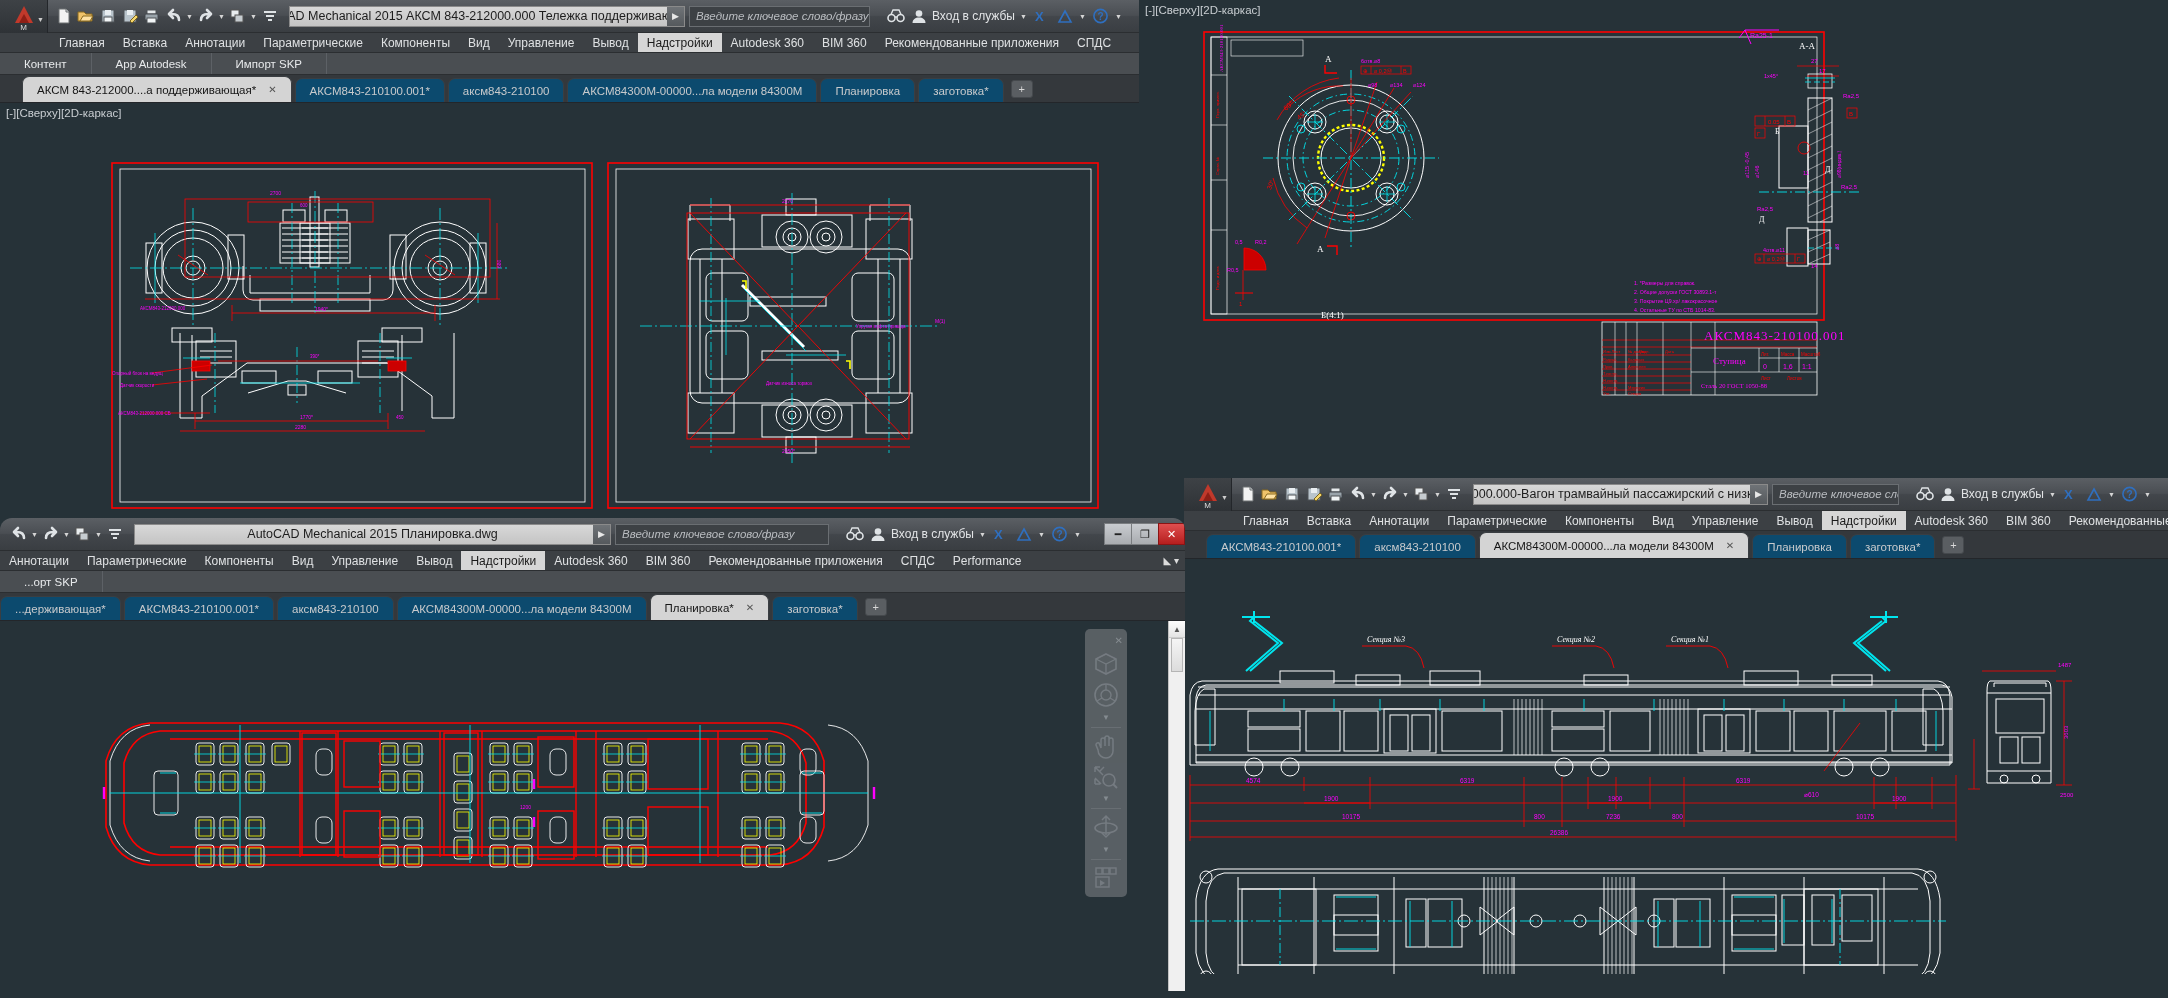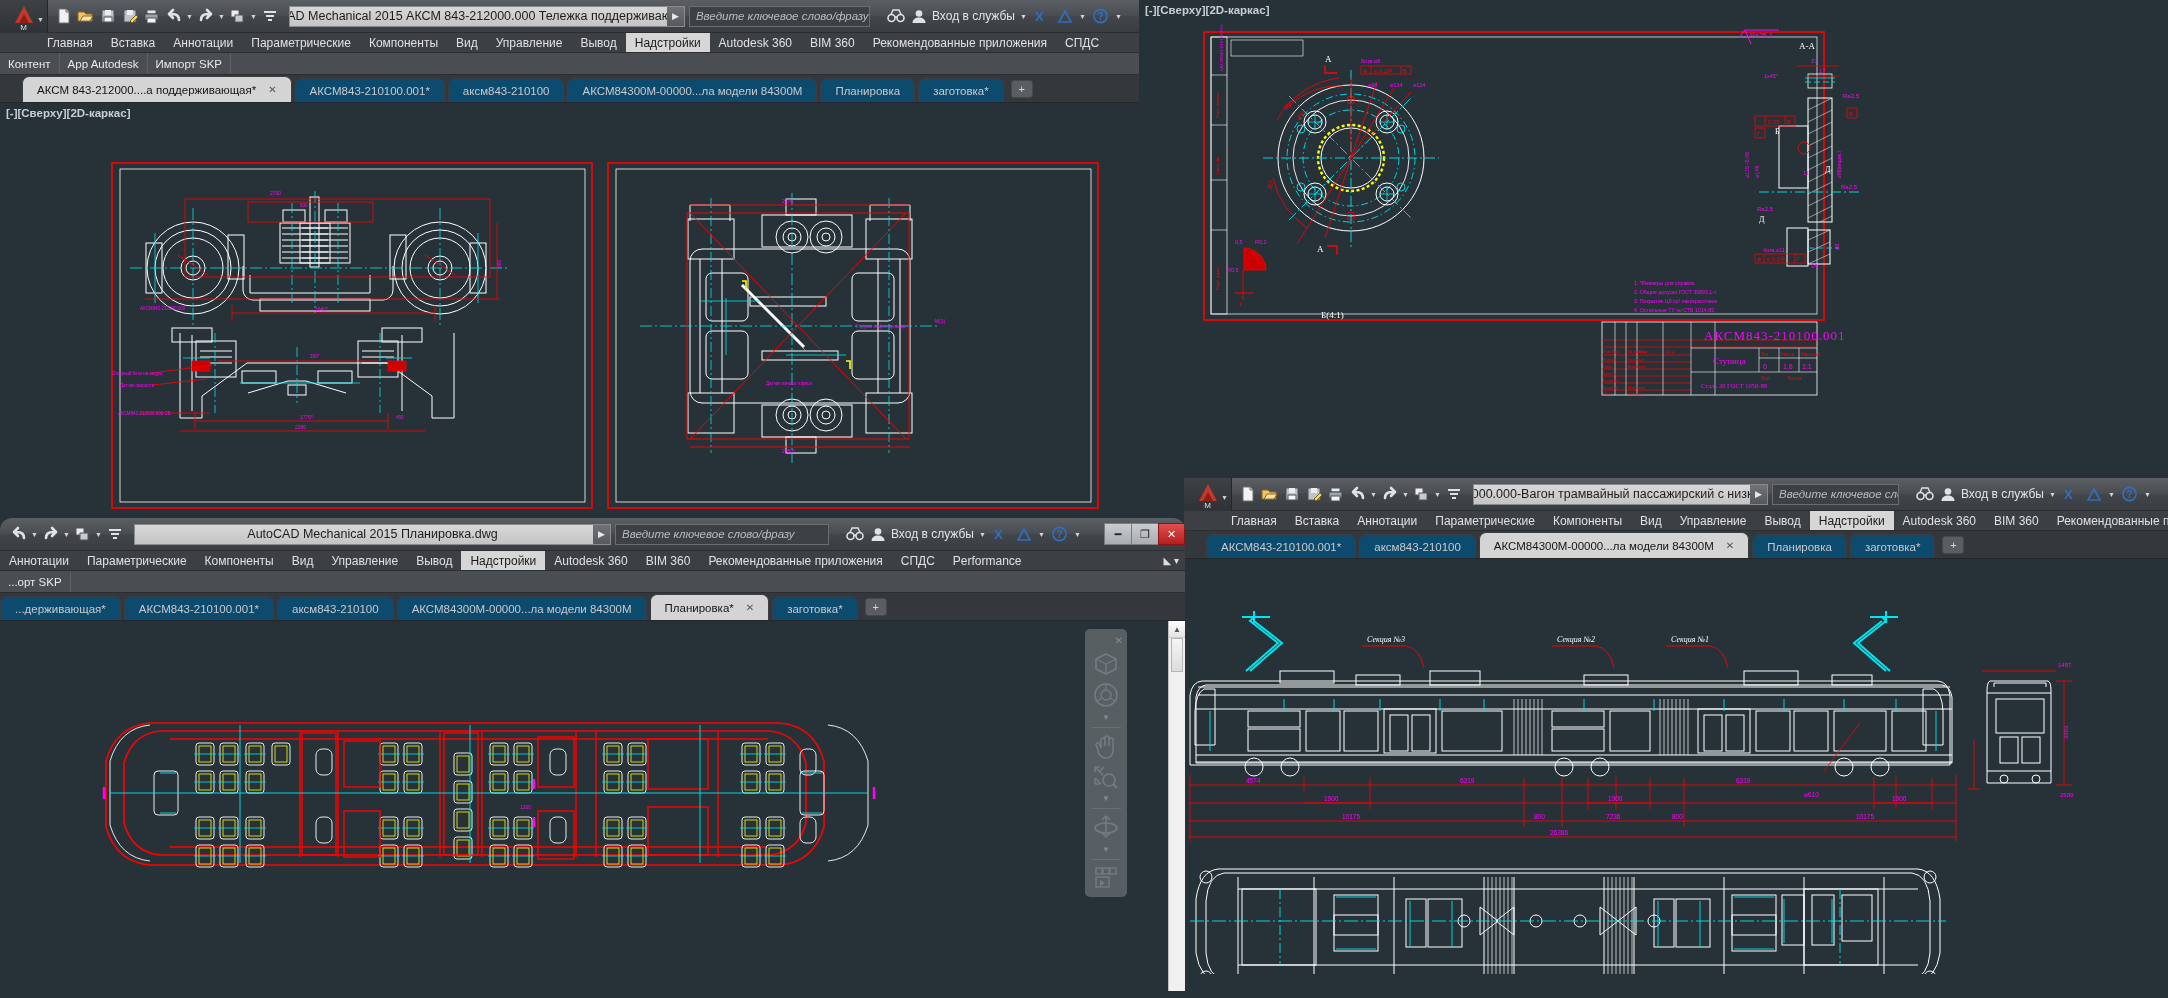--- a/index.html
+++ b/index.html
@@ -75,31 +75,31 @@
     width:27px; display:flex;align-items:center;justify-content:center;
     background:linear-gradient(180deg,#c9ccd0,#a9acb0);
     border:1px solid #7a7d80; border-right:none;
     color:#222; font-size:11px;
   }
   .wbtn.close { background:linear-gradient(180deg,#e04f4f,#b61e1e); color:#fff; border-color:#8a1414; border-right:1px solid #8a1414;}
 
   
   .ribbon-tabs {
     height:20px; background:#3c4044; display:flex; align-items:stretch;
-    border-bottom:1px solid #2b2e31; padding-left:38px;
+    border-bottom:1px solid #2b2e31; padding-left:50px;
   }
   .rtab {
     padding:0 9px; display:flex;align-items:center; color:#dfe1e3; font-size:12px; white-space:nowrap;
   }
   .rtab.active { background:#d6d6d6; color:#1a1a1a; }
   .ribbon-panel {
     height:22px; background:#4a4e52; display:flex; align-items:stretch;
     border-bottom:1px solid #2b2e31;
   }
-  .rpbtn { padding:0 8px; display:flex;align-items:center; color:#e8eaec; font-size:11.5px;
+  .rpbtn { padding:0 24px; display:flex;align-items:center; color:#e8eaec; font-size:11.5px;
     border-right:1px solid #5d6166; white-space:nowrap;}
   .rp-caret{ margin-left:auto; padding-right:6px; display:flex;align-items:center;color:#dcdcdc;font-size:10px;}
 
   
   .filetabs {
     height:28px; background:#34383c; display:flex; align-items:flex-end; padding-left:22px;
     border-bottom:1px solid #23262a;
   }
   .ftab {
     height:24px; padding:0 14px; display:flex;align-items:center; gap:7px;
@@ -110,21 +110,21 @@
   .ftab.active { background:#d4d4d4; color:#151515; height:26px;gap:12px; }
   .ftab .x { font-size:10px; color:#7a7d80; }
   .ftab.active .x { color:#555; }
   .ftab-plus {
     width:22px;height:18px;background:#5a5e62;border:1px solid #45494d;border-radius:3px;
     display:flex;align-items:center;justify-content:center;color:#d8d8d8;font-size:11px;
     margin-left:4px; align-self:center;
   }
 
   .viewport { position:relative; background:#263238; overflow:hidden; }
-  .vplabel { position:absolute; left:6px; top:4px; color:#c9ced2; font-size:11.5px; white-space:nowrap;font-weight:bold; }
+  .vplabel { position:absolute; left:6px; top:4px; color:#c9ced2; font-size:11.5px; white-space:nowrap; }
 
   
   #win-bogie   { left:0;    top:0;   width:1139px; height:530px; z-index:10; }
   #win-hub     { left:1139px; top:0; width:1029px; height:500px; z-index:5; }
   #win-tram    { left:1184px; top:478px; width:984px; height:520px; z-index:20; }
   #win-plan    { left:0;  top:518px; width:1185px; height:608px; z-index:30;border-radius:12px; }
 
   #win-hub .viewport, #win-bogie .viewport, #win-tram .viewport, #win-plan .viewport { width:100%; }
 
   

